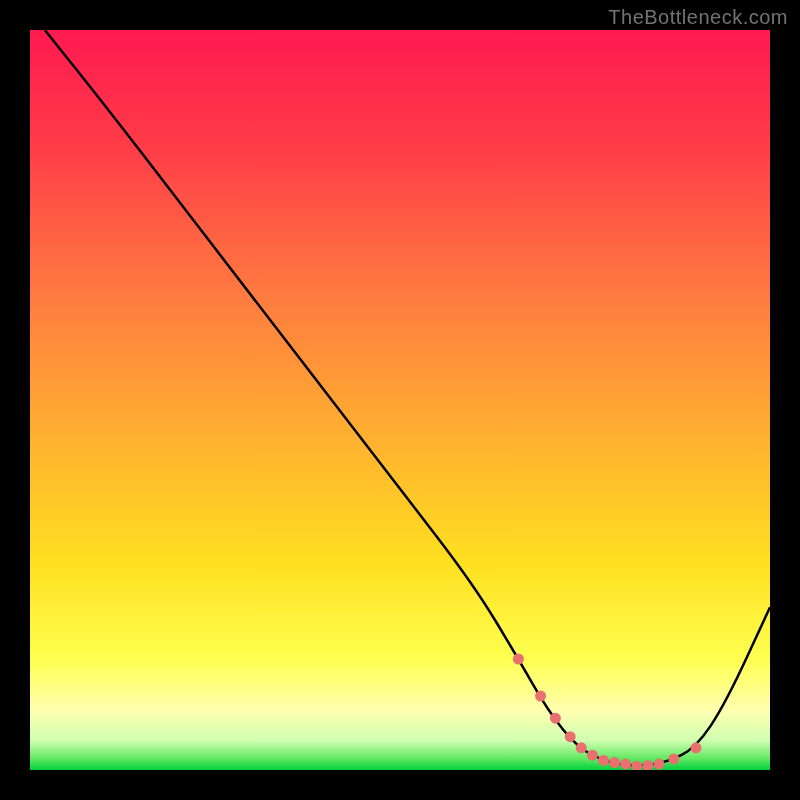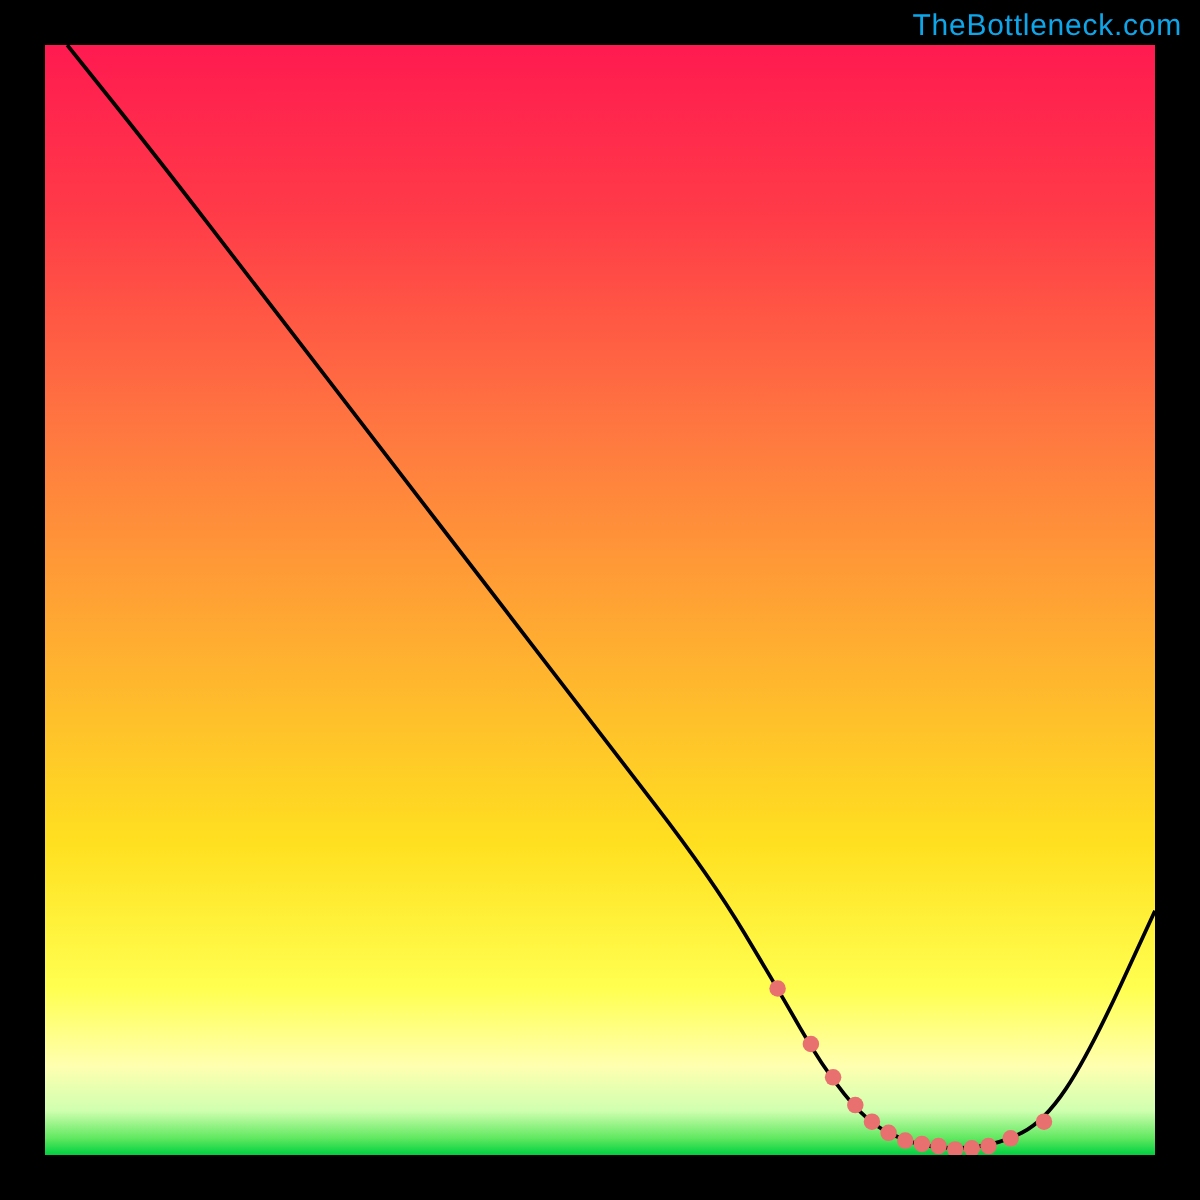--- a/index.html
+++ b/index.html
@@ -11,21 +11,21 @@
       width: 800px;
       height: 800px;
       background: #000;
       position: relative;
       font-family: Arial, sans-serif;
     }
     .watermark {
       position: absolute;
       top: 6px;
       right: 12px;
-      color: #0ea5e9;
+      color: #737373;
       font-size: 20px;
       font-weight: normal;
       z-index: 10;
       letter-spacing: 0.5px;
     }
     .plot-area {
       position: absolute;
       left: 30px;
       top: 30px;
       width: 740px;

